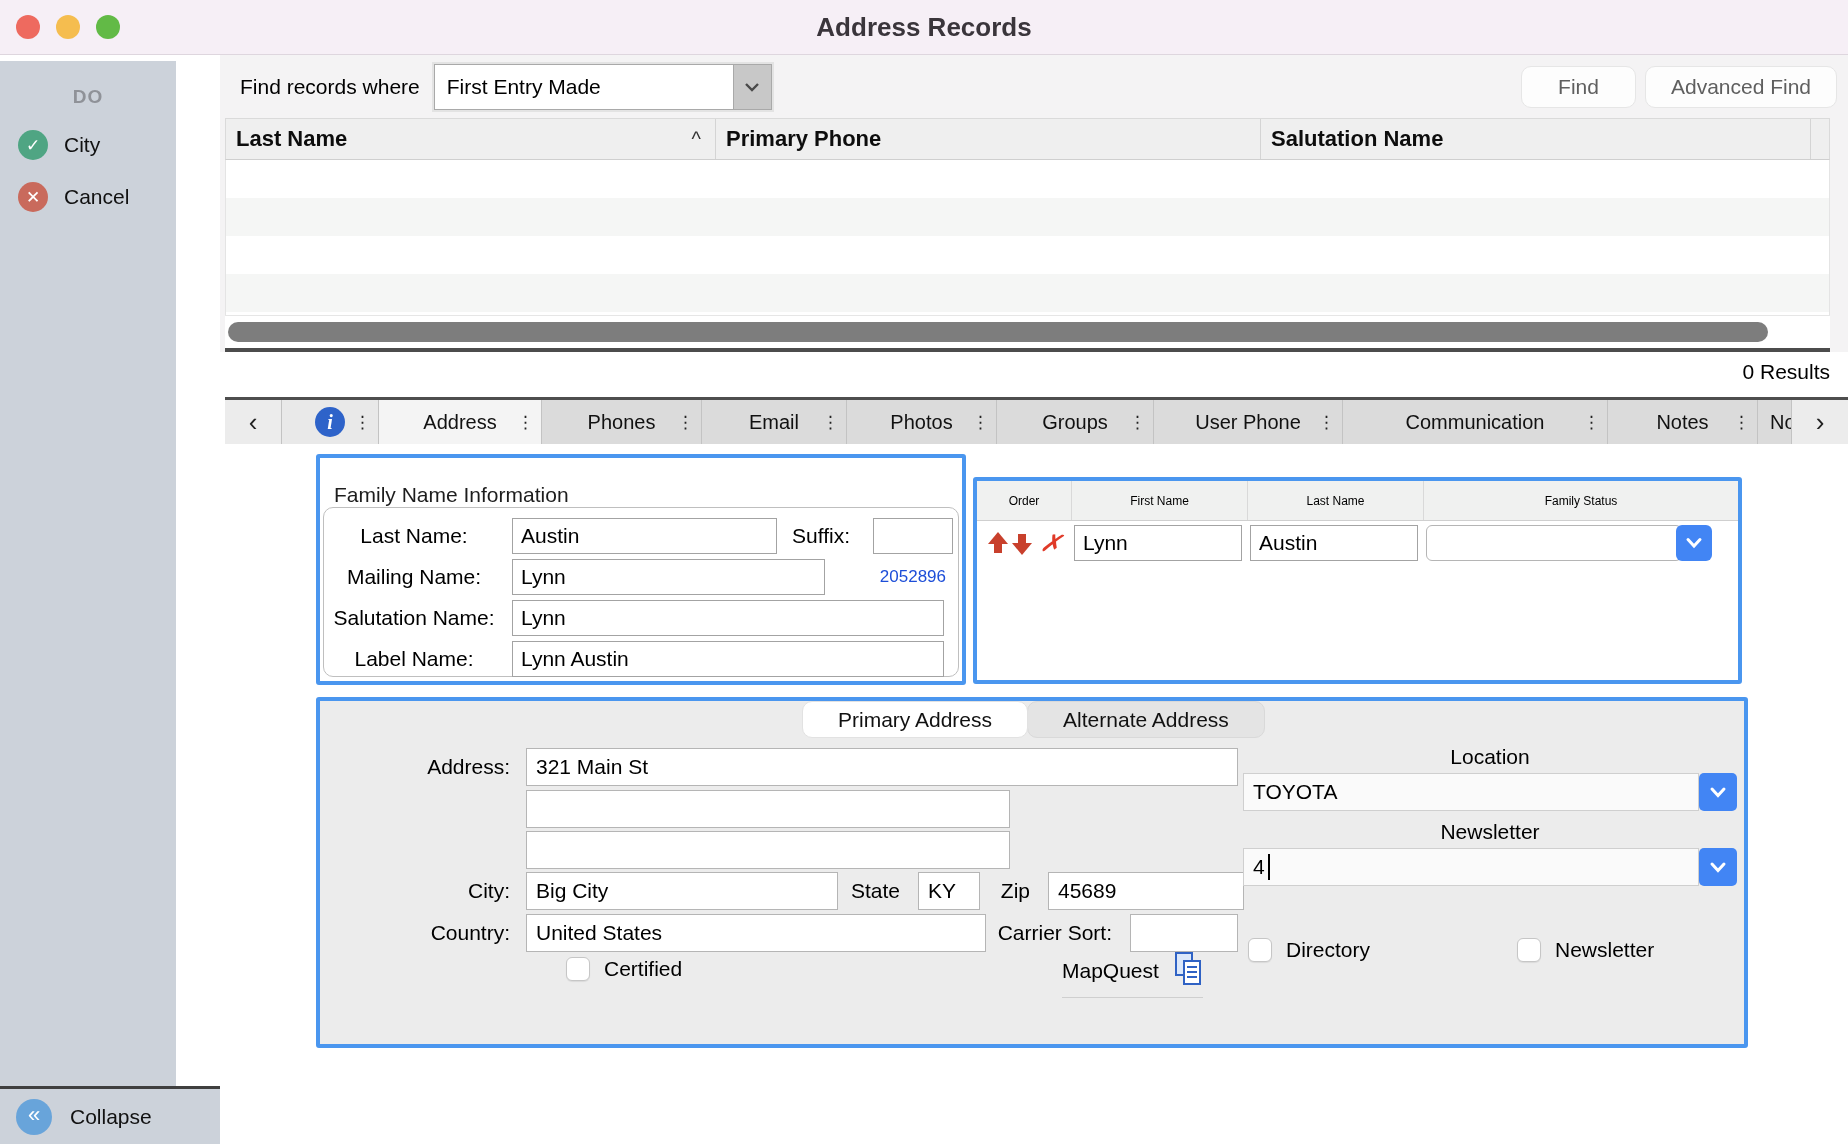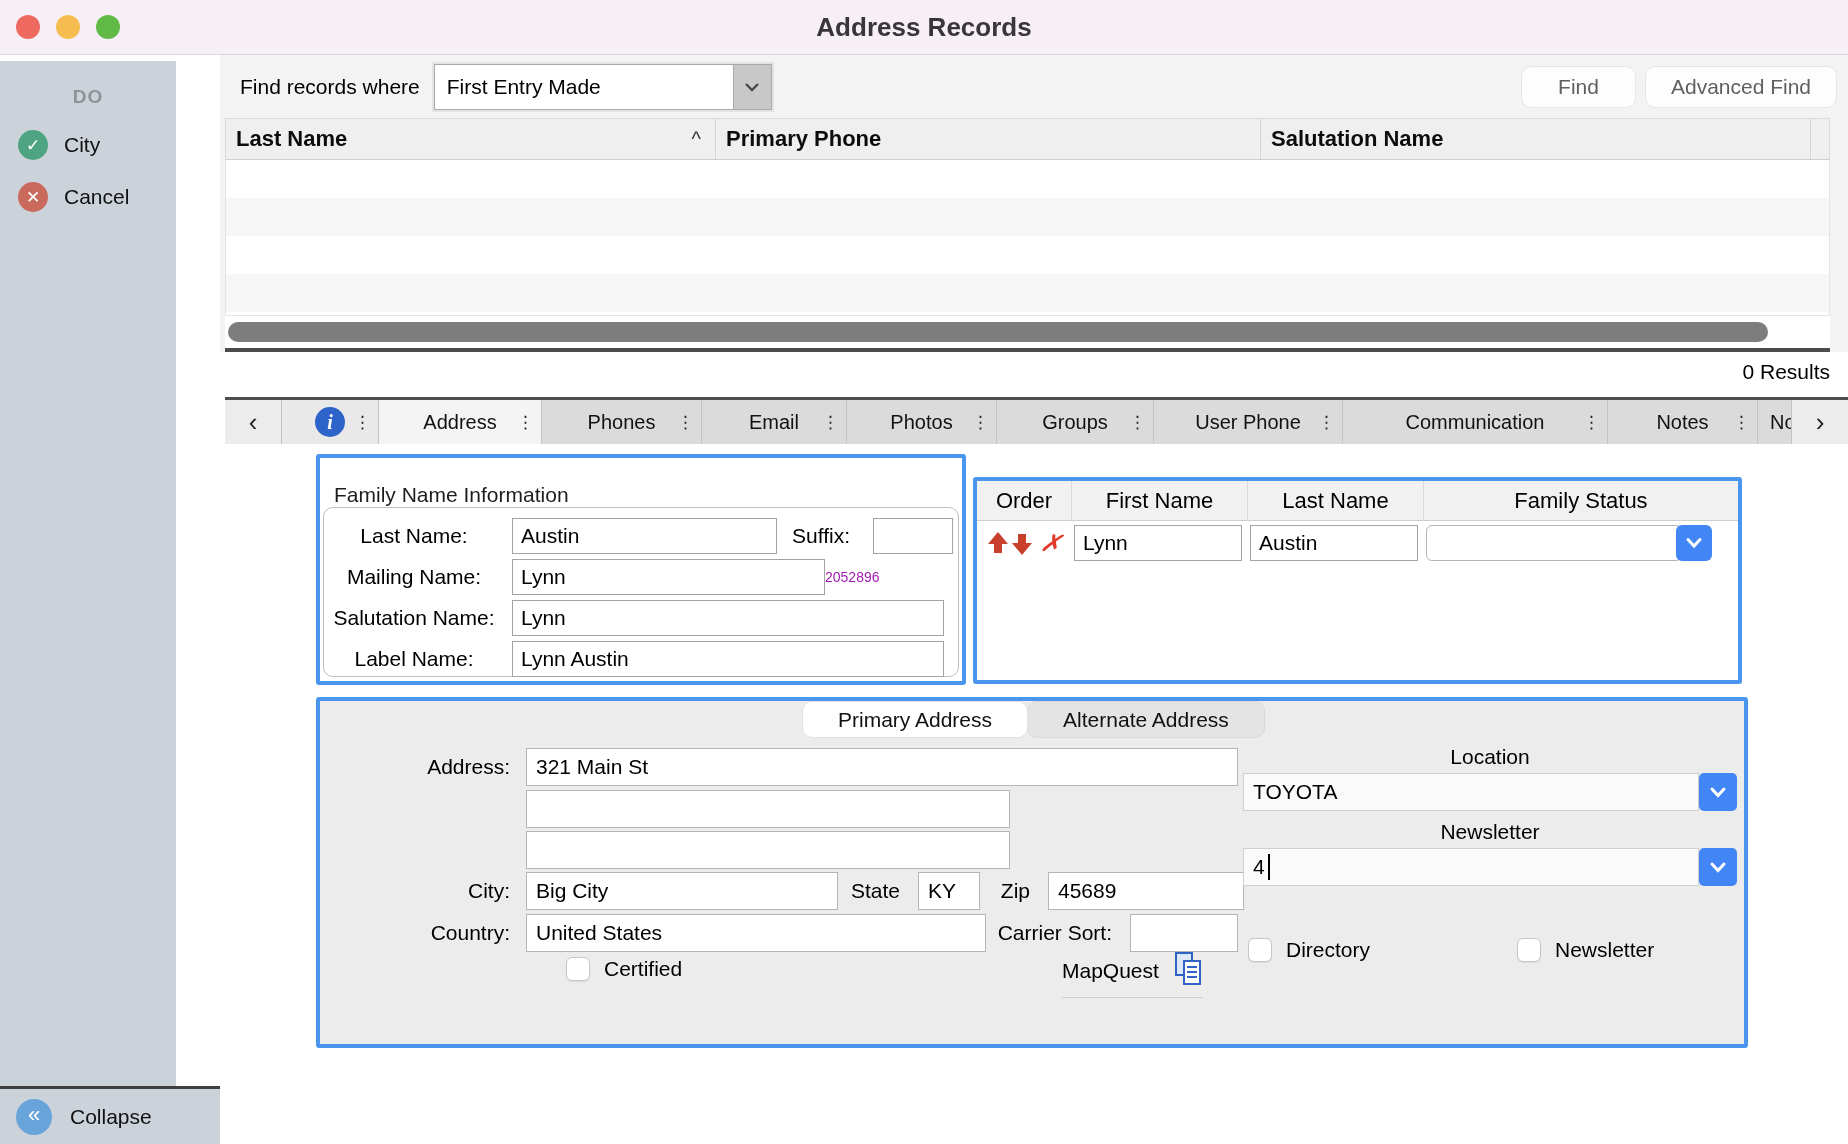--- a/index.html
+++ b/index.html
@@ -57,21 +57,21 @@
   .bluepanel{border:4px solid #4a96ef;background:#fff;border-radius:3px;}
   .ptitle{position:absolute;left:14px;top:25px;font-size:21px;color:#1d1d1d;}
   .fieldset{position:absolute;left:3px;right:3px;top:49px;bottom:4px;border:1px solid #bfbfbf;border-radius:10px;padding-top:9px;}
   .frow{display:flex;align-items:center;height:38px;margin-top:3px;}
   .frow:first-child{margin-top:0;}
   .flab{width:188px;text-align:center;padding-right:8px;font-size:21px;color:#000;}
   input.fin{height:36px;border:1px solid #a3a3a3;background:#fff;font-size:21px;padding:0 8px;color:#000;}
 
   
   .mhead{display:flex;height:40px;background:#f0f1f0;border-bottom:1px solid #cfcfcf;}
-  .mhead .hc{display:flex;align-items:center;justify-content:center;font-size:22px;color:#000;border-right:1px solid #d9d9d9;}
+  .mhead .hc{display:flex;align-items:center;justify-content:center;font-size:12px;color:#000;border-right:1px solid #d9d9d9;}
   .mrow{display:flex;align-items:center;height:44px;}
   .ordcell{width:95px;display:flex;align-items:center;justify-content:center;gap:4px;}
   .arr{position:relative;width:20px;height:23px;display:inline-block;}
   .arr::before{content:"";position:absolute;left:0;top:0;border-left:10px solid transparent;border-right:10px solid transparent;border-bottom:12px solid #c8402c;}
   .arr::after{content:"";position:absolute;left:6px;top:12px;width:8px;height:9px;background:#c8402c;}
   .arr.down{transform:rotate(180deg);}
   .xdel{font-size:26px;color:#e03a28;font-style:italic;font-family:"Liberation Serif",serif;transform:rotate(8deg);margin-left:4px;}
   .combo{display:flex;align-items:center;}
   .combo .cfield{flex:1;height:36px;background:#fff;border:1px solid #b5b5b5;border-radius:6px;display:flex;align-items:center;padding-left:8px;font-size:21px;color:#000;}
   .bluebtn{width:36px;height:36px;background:#4285f4;border-radius:6px;display:flex;align-items:center;justify-content:center;margin-left:-6px;}
@@ -205,21 +205,21 @@
     <div class="fieldset">
       <div class="frow">
         <span class="flab">Last Name:</span>
         <input class="fin" style="width: 265px;" value="Austin">
         <span class="flab" style="width:110px;flex:1;">Suffix:</span>
         <input class="fin" style="width: 80px; margin-right: 5px;" value="">
       </div>
       <div class="frow">
         <span class="flab">Mailing Name:</span>
         <input class="fin" style="width: 313px;" value="Lynn">
-        <span style="flex:1;padding-right:12px;font-size:14px;color:#a21caf;">2052896</span>
+        <span style="flex:1;text-align:right;padding-right:12px;font-size:17px;color:#1d4ed8;">2052896</span>
       </div>
       <div class="frow">
         <span class="flab">Salutation Name:</span>
         <input class="fin" style="width: 432px;" value="Lynn">
       </div>
       <div class="frow">
         <span class="flab">Label Name:</span>
         <input class="fin" style="width: 432px;" value="Lynn Austin">
       </div>
     </div>

